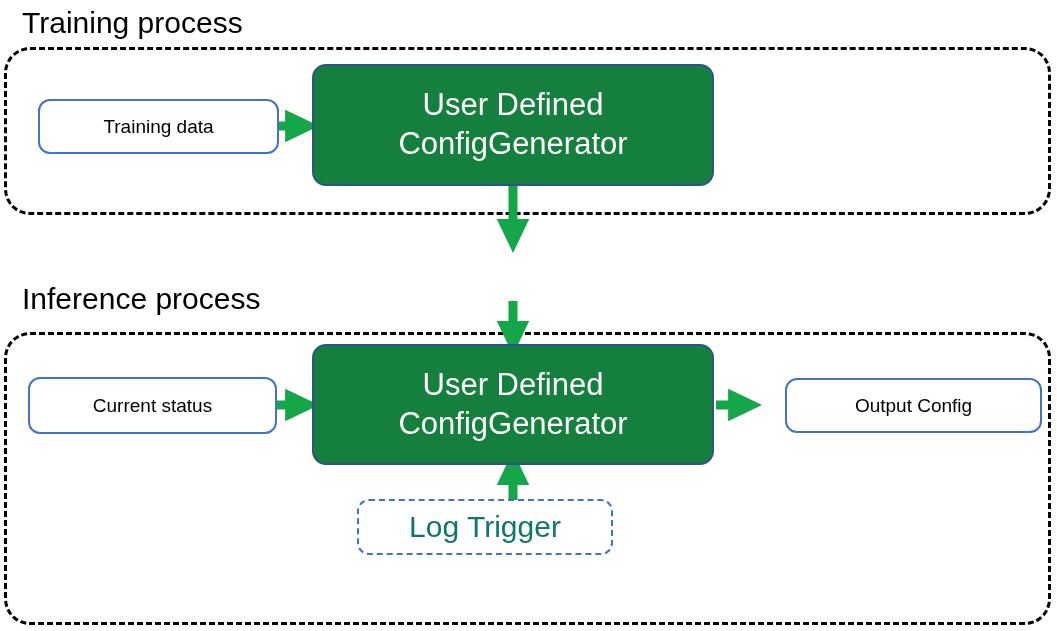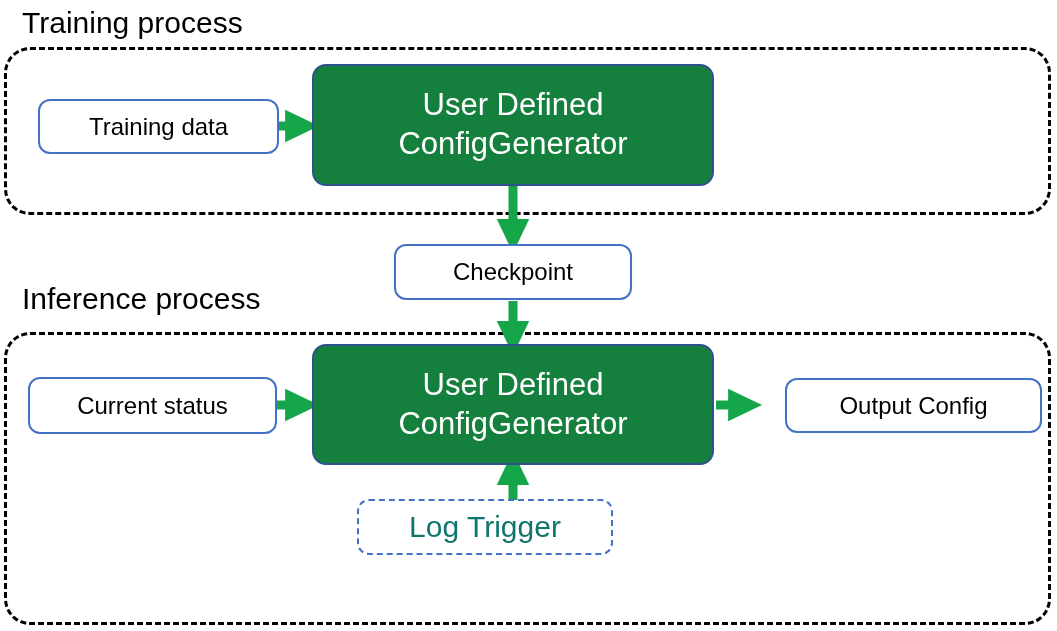--- a/index.html
+++ b/index.html
@@ -39,21 +39,21 @@
     align-items: center;
     justify-content: center;
     text-align: center;
     white-space: pre-line;
   }
   .node-white {
     background: #ffffff;
     border: 2px solid #4472C4;
     border-radius: 12px;
     color: #000000;
-    font-size: 24px;
+    font-size: 19px;
     line-height: 1.15;
   }
   .node-blue {
     background: #15803d;
     border: 2px solid #2F528F;
     border-radius: 14px;
     color: #ffffff;
     font-size: 31px;
     line-height: 1.25;
   }
@@ -112,23 +112,20 @@
 
   <div class="node node-white" style="left:38px; top:99px; width:241px; height:55px;">
     <span class="node-text">Training data</span>
   </div>
 
   <div class="node node-blue" style="left:312px; top:64px; width:402px; height:122px;">
     <span class="node-text">User Defined
 ConfigGenerator</span>
   </div>
 
-  <div class="node node-white" style="left:394px; top:244px; width:238px; height:56px;">
-    <span class="node-text">Checkpoint</span>
-  </div>
 
   <div class="node node-white" style="left:28px; top:377px; width:249px; height:57px;">
     <span class="node-text">Current status</span>
   </div>
 
   <div class="node node-blue" style="left:312px; top:344px; width:402px; height:121px;">
     <span class="node-text">User Defined
 ConfigGenerator</span>
   </div>
 

